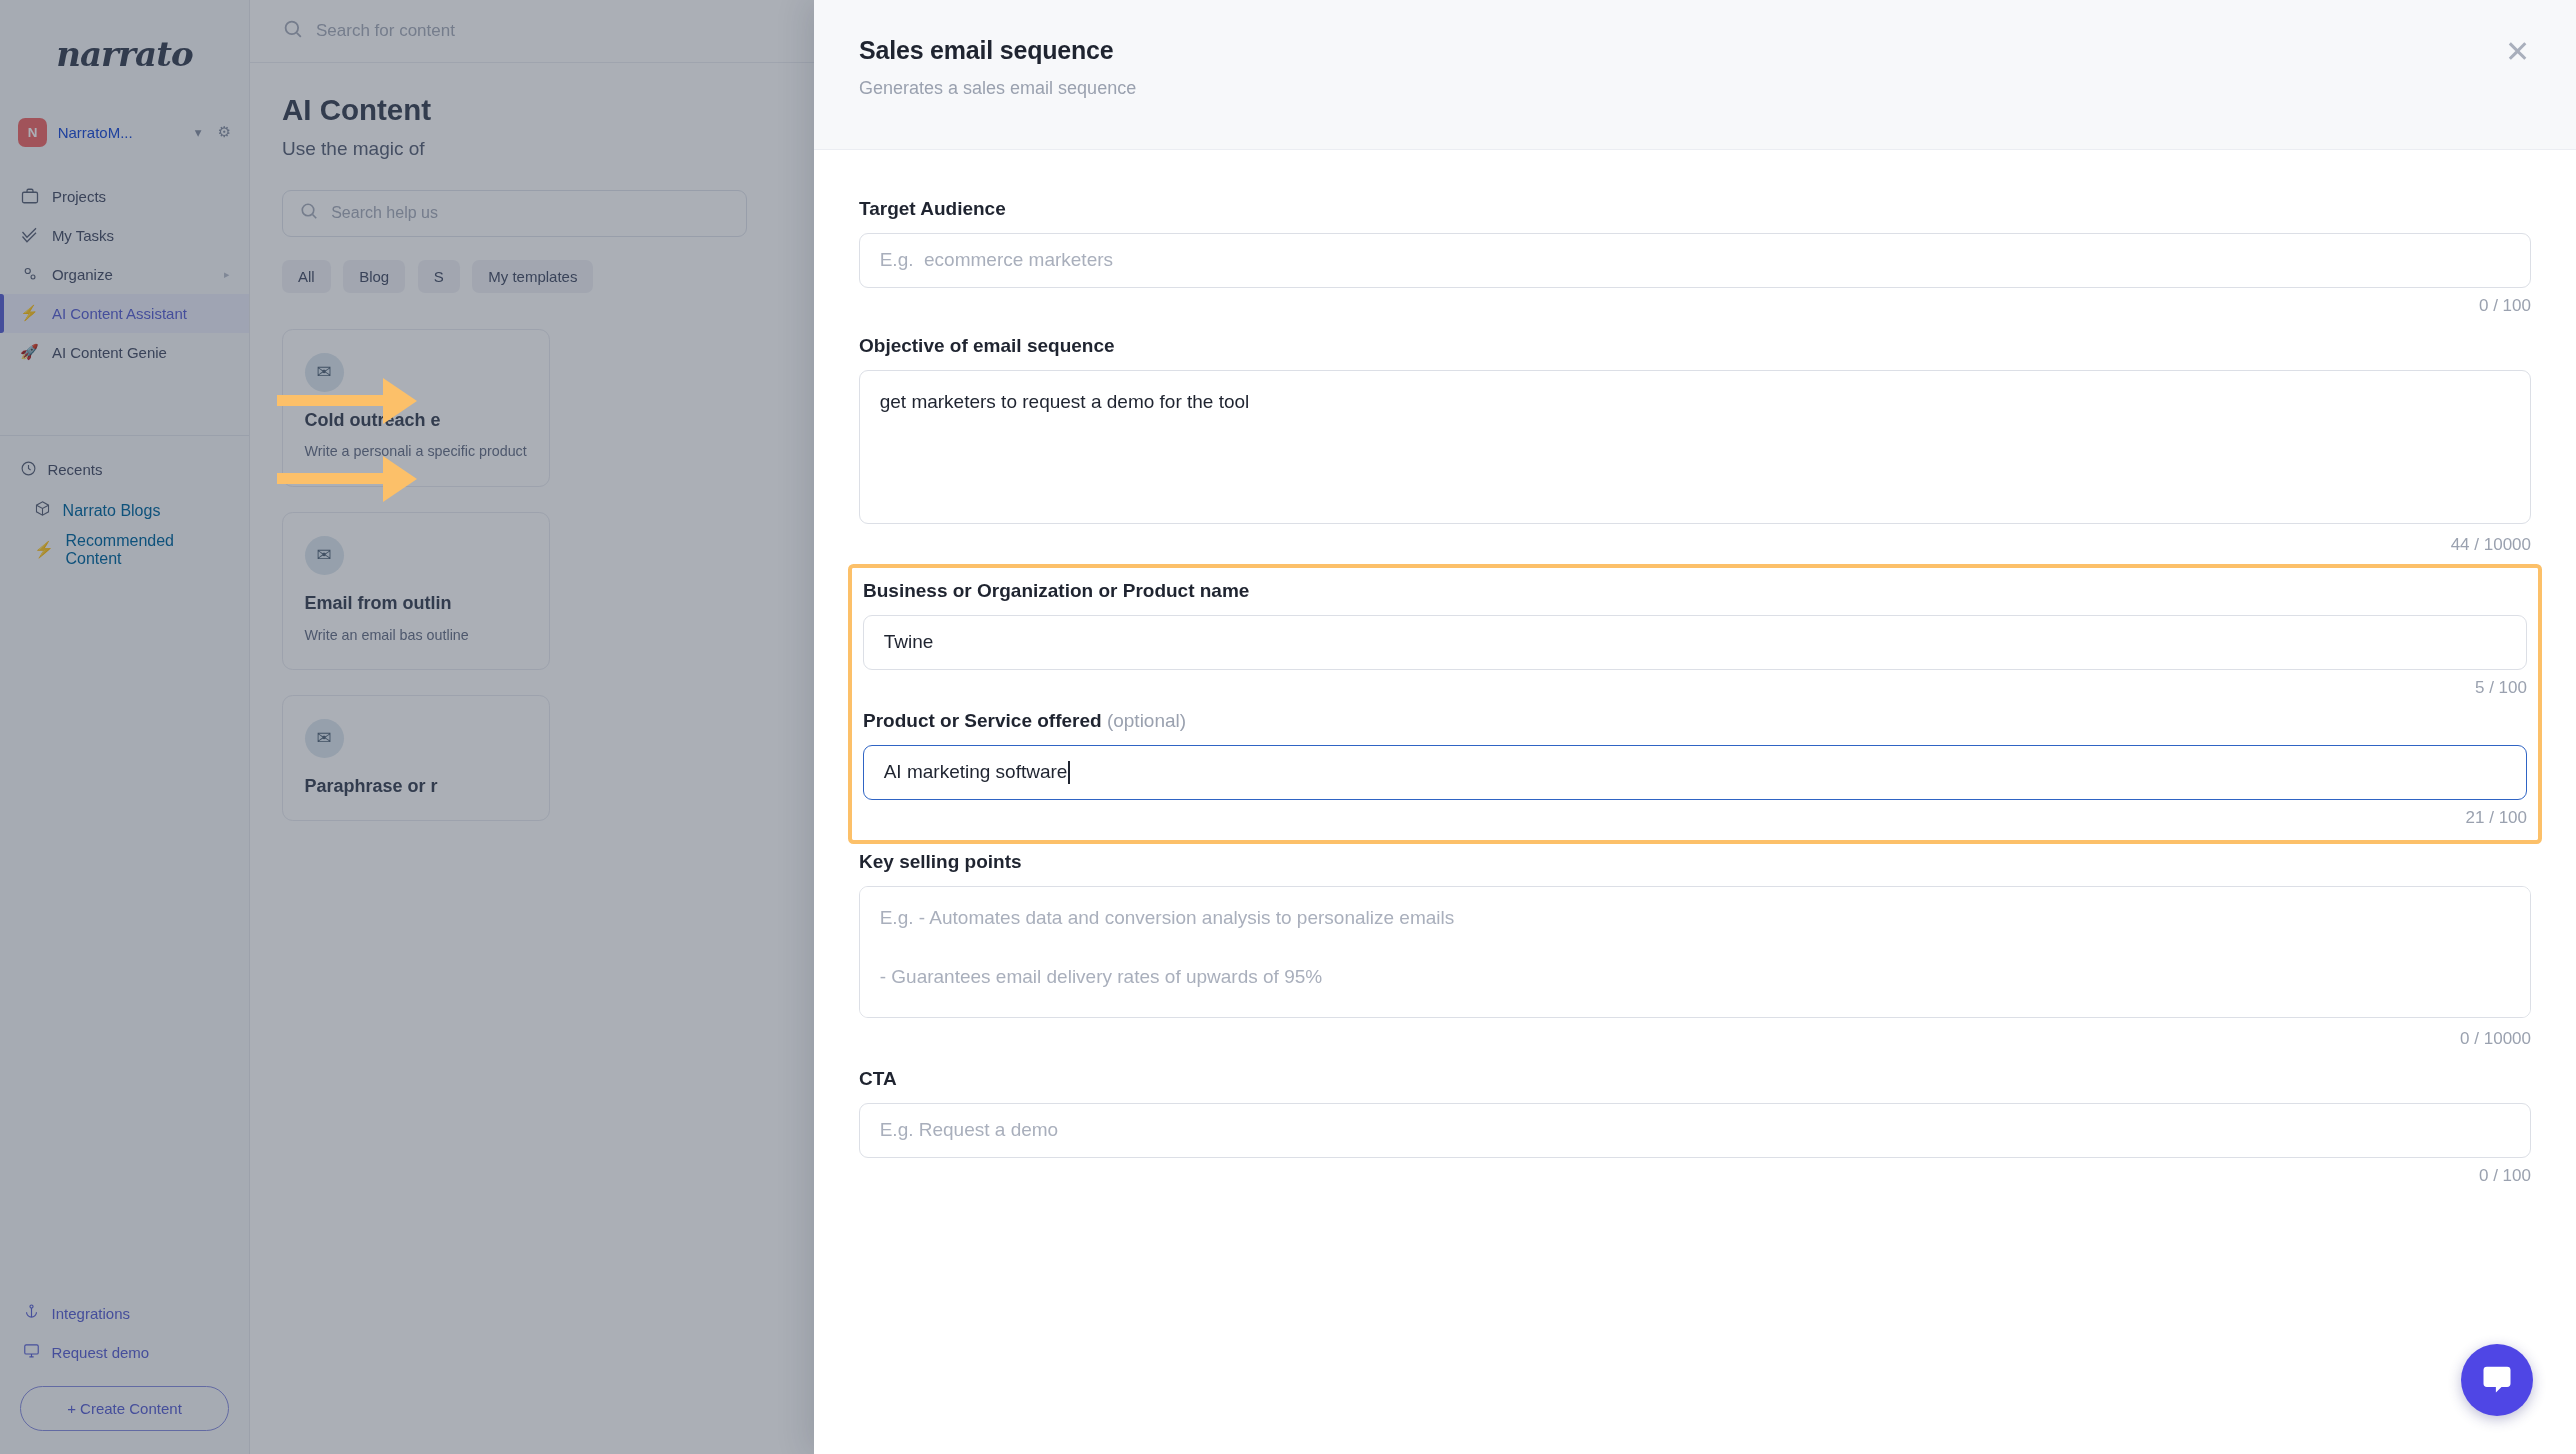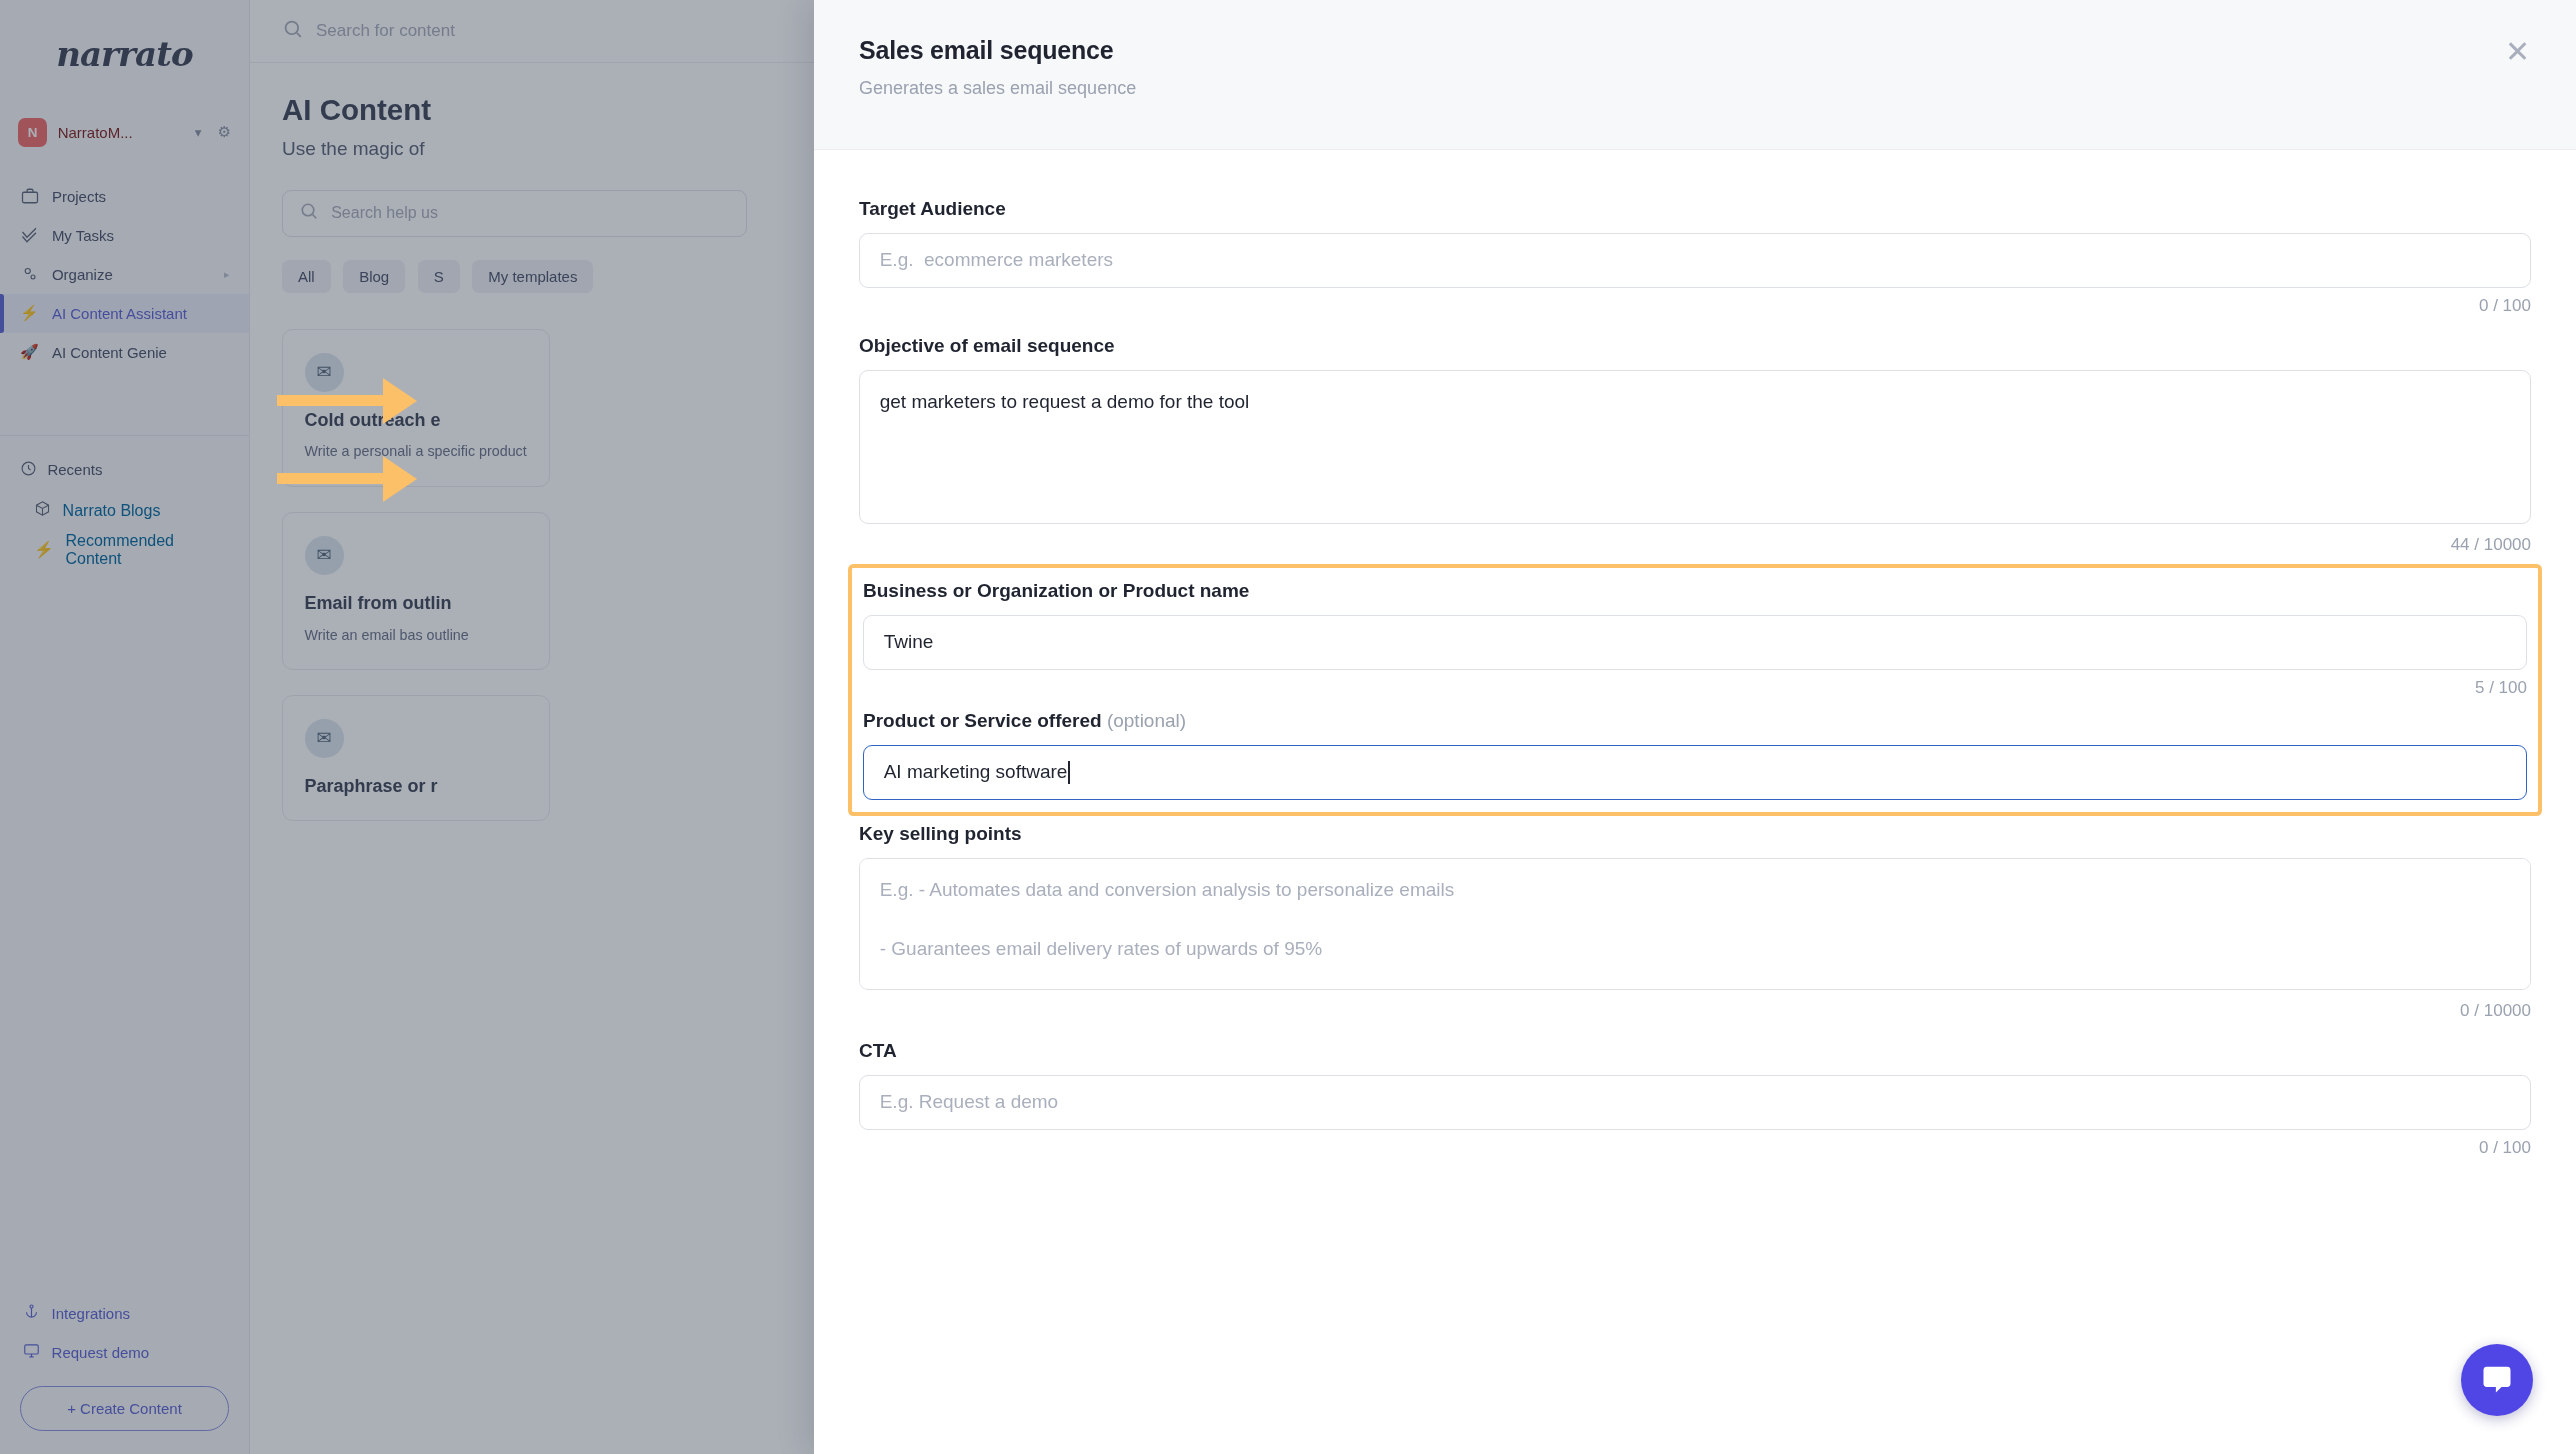--- a/index.html
+++ b/index.html
@@ -33,21 +33,21 @@
   }
   .workspace {
     display: flex; align-items: center; gap: 10.7px;
     padding: 0 18px; height: 50px; margin-bottom: 19.7px;
   }
   .ws-avatar {
     width: 29px; height: 29px; border-radius: 7.2px;
     background: #ef6b6b; color: #fff; font-size: 13.4px; font-weight: 600;
     display: flex; align-items: center; justify-content: center;
   }
-  .ws-name { font-size: 15px; color: #7f1d1d; flex: 1; }
+  .ws-name { font-size: 15px; color: #1d4ed8; flex: 1; }
   .ws-icon { color: #8a93a5; font-size: 13.4px; }
   .ws-gear { color: #8a93a5; font-size: 15px; margin-left: 5.4px; }
 
   .nav-item {
     display: flex; align-items: center; gap: 12.5px;
     height: 39px; padding: 0 19.7px; font-size: 15px; color: #49526a;
     position: relative;
   }
   .nav-item .ico { width: 19.7px; display: flex; align-items: center; justify-content: center; }
   .nav-item.active { background: #eceefb; color: #5b63d3; }
@@ -377,20 +377,21 @@
 
         <div class="field" style="margin-top:12.5px;">
           <div class="flabel">
             <span>Product or Service offered</span>
             <span class="opt">(optional)</span>
           </div>
           <div class="typed-wrap">
             <span>AI marketing software</span>
               <span class="caret"></span>
           </div>
+          <div class="counter">21 / 100</div>
         </div>
       </div>
 
       <div class="field" style="margin-top:7.2px;">
         <div class="flabel">Key selling points</div>
         <textarea class="ftext" style="height: 132px;" placeholder="E.g. - Automates data and conversion analysis to personalize emails
 
 - Guarantees email delivery rates of upwards of 95%
 
 - Dedicated account manager to help you set up the platform for your campaigns"></textarea>

